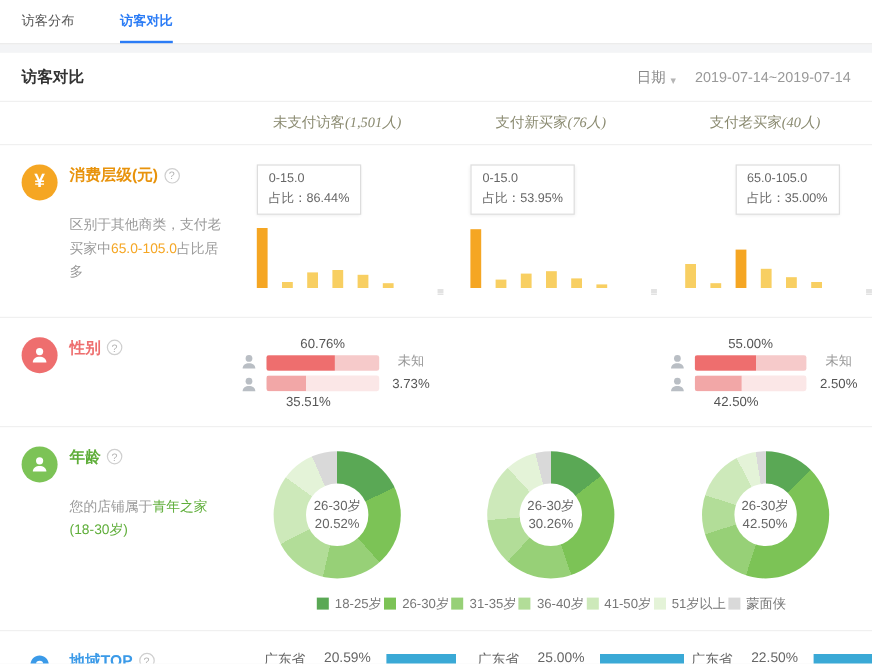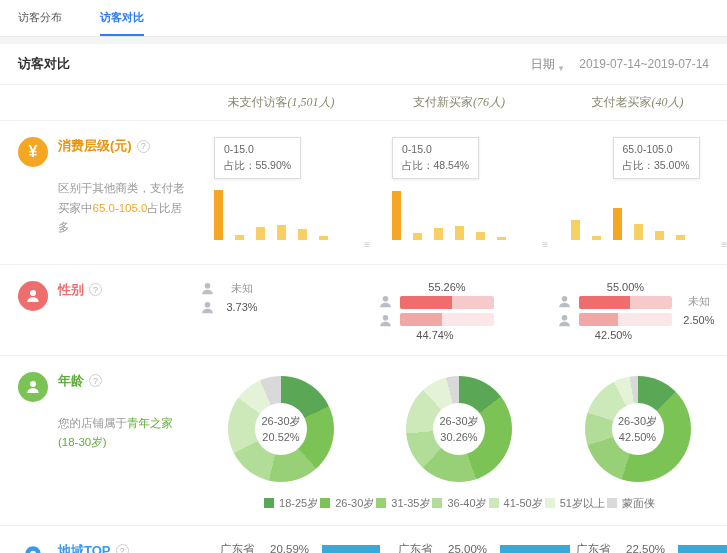--- a/index.html
+++ b/index.html
@@ -112,38 +112,38 @@
         </div>
         <div class="sec-desc">
           <span>区别于其他商类，支付老买家中</span><span class="hl-orange">65.0-105.0</span><span>占比居多</span>
         </div>
       </div>
     </div>
     <div class="cell">
       <div class="mini-wrap">
         <div class="tip">
           <div>0-15.0</div>
-          <div>占比：55.90%</div>
+          <div>占比：86.44%</div>
         </div>
         <div class="mini-chart">
             <div class="mini-bar hl" style="height: 50px;"></div>
             <div class="mini-bar" style="height: 5px;"></div>
             <div class="mini-bar" style="height: 13px;"></div>
             <div class="mini-bar" style="height: 15px;"></div>
             <div class="mini-bar" style="height: 11px;"></div>
             <div class="mini-bar" style="height: 4px;"></div>
           </div>
       </div>
       <span class="detail-icon">≡</span>
     </div>
     <div class="cell">
       <div class="mini-wrap">
         <div class="tip">
           <div>0-15.0</div>
-          <div>占比：48.54%</div>
+          <div>占比：53.95%</div>
         </div>
         <div class="mini-chart">
             <div class="mini-bar hl" style="height: 49px;"></div>
             <div class="mini-bar" style="height: 7px;"></div>
             <div class="mini-bar" style="height: 12px;"></div>
             <div class="mini-bar" style="height: 14px;"></div>
             <div class="mini-bar" style="height: 8px;"></div>
             <div class="mini-bar" style="height: 3px;"></div>
           </div>
       </div>
@@ -184,60 +184,46 @@
       </div>
     </div>
 
     <div class="cell g-cell">
       <div class="g-inner">
         <div class="g-row">
           <svg class="person-icon" viewBox="0 0 24 24" width="15" height="15">
               <circle cx="12" cy="7.5" r="4.5" fill="#b9bec4"></circle>
               <path d="M3.5 21c0-4.5 4-7 8.5-7s8.5 2.5 8.5 7z" fill="#b9bec4"></path>
             </svg>
+          <div class="g-col">
+            <div class="g-pct-top">60.76%</div>
+            <div class="g-track">
+                <div class="g-fill female" style="width: 60.76%;"></div>
+              </div>
+          </div>
           <div class="g-unk">未知</div>
-        </div>
-        <div class="g-row g2">
-          <svg class="person-icon" viewBox="0 0 24 24" width="15" height="15">
-              <circle cx="12" cy="7.5" r="4.5" fill="#b9bec4"></circle>
-              <path d="M3.5 21c0-4.5 4-7 8.5-7s8.5 2.5 8.5 7z" fill="#b9bec4"></path>
-            </svg>
-          <div class="g-unk-pct">3.73%</div>
-        </div>
-      </div>
-    </div>
-
-    <div class="cell g-cell">
-      <div class="g-inner">
-        <div class="g-row">
-          <svg class="person-icon" viewBox="0 0 24 24" width="15" height="15">
-              <circle cx="12" cy="7.5" r="4.5" fill="#b9bec4"></circle>
-              <path d="M3.5 21c0-4.5 4-7 8.5-7s8.5 2.5 8.5 7z" fill="#b9bec4"></path>
-            </svg>
-          <div class="g-col">
-            <div class="g-pct-top">55.26%</div>
-            <div class="g-track">
-                <div class="g-fill female" style="width: 55.26%;"></div>
-              </div>
-          </div>
-          <div class="g-unk"></div>
         </div>
         <div class="g-row g2">
           <svg class="person-icon" viewBox="0 0 24 24" width="15" height="15">
               <circle cx="12" cy="7.5" r="4.5" fill="#b9bec4"></circle>
               <path d="M3.5 21c0-4.5 4-7 8.5-7s8.5 2.5 8.5 7z" fill="#b9bec4"></path>
             </svg>
           <div class="g-col">
             <div class="g-track male-track">
-                <div class="g-fill male" style="width: 44.74%;"></div>
+                <div class="g-fill male" style="width: 35.51%;"></div>
               </div>
-            <div class="g-pct-bot">44.74%</div>
-          </div>
-          <div class="g-unk-pct"></div>
-        </div>
+            <div class="g-pct-bot">35.51%</div>
+          </div>
+          <div class="g-unk-pct">3.73%</div>
+        </div>
+      </div>
+    </div>
+
+    <div class="cell g-cell">
+      <div class="g-inner">
       </div>
     </div>
 
     <div class="cell g-cell">
       <div class="g-inner">
         <div class="g-row">
           <svg class="person-icon" viewBox="0 0 24 24" width="15" height="15">
               <circle cx="12" cy="7.5" r="4.5" fill="#b9bec4"></circle>
               <path d="M3.5 21c0-4.5 4-7 8.5-7s8.5 2.5 8.5 7z" fill="#b9bec4"></path>
             </svg>

